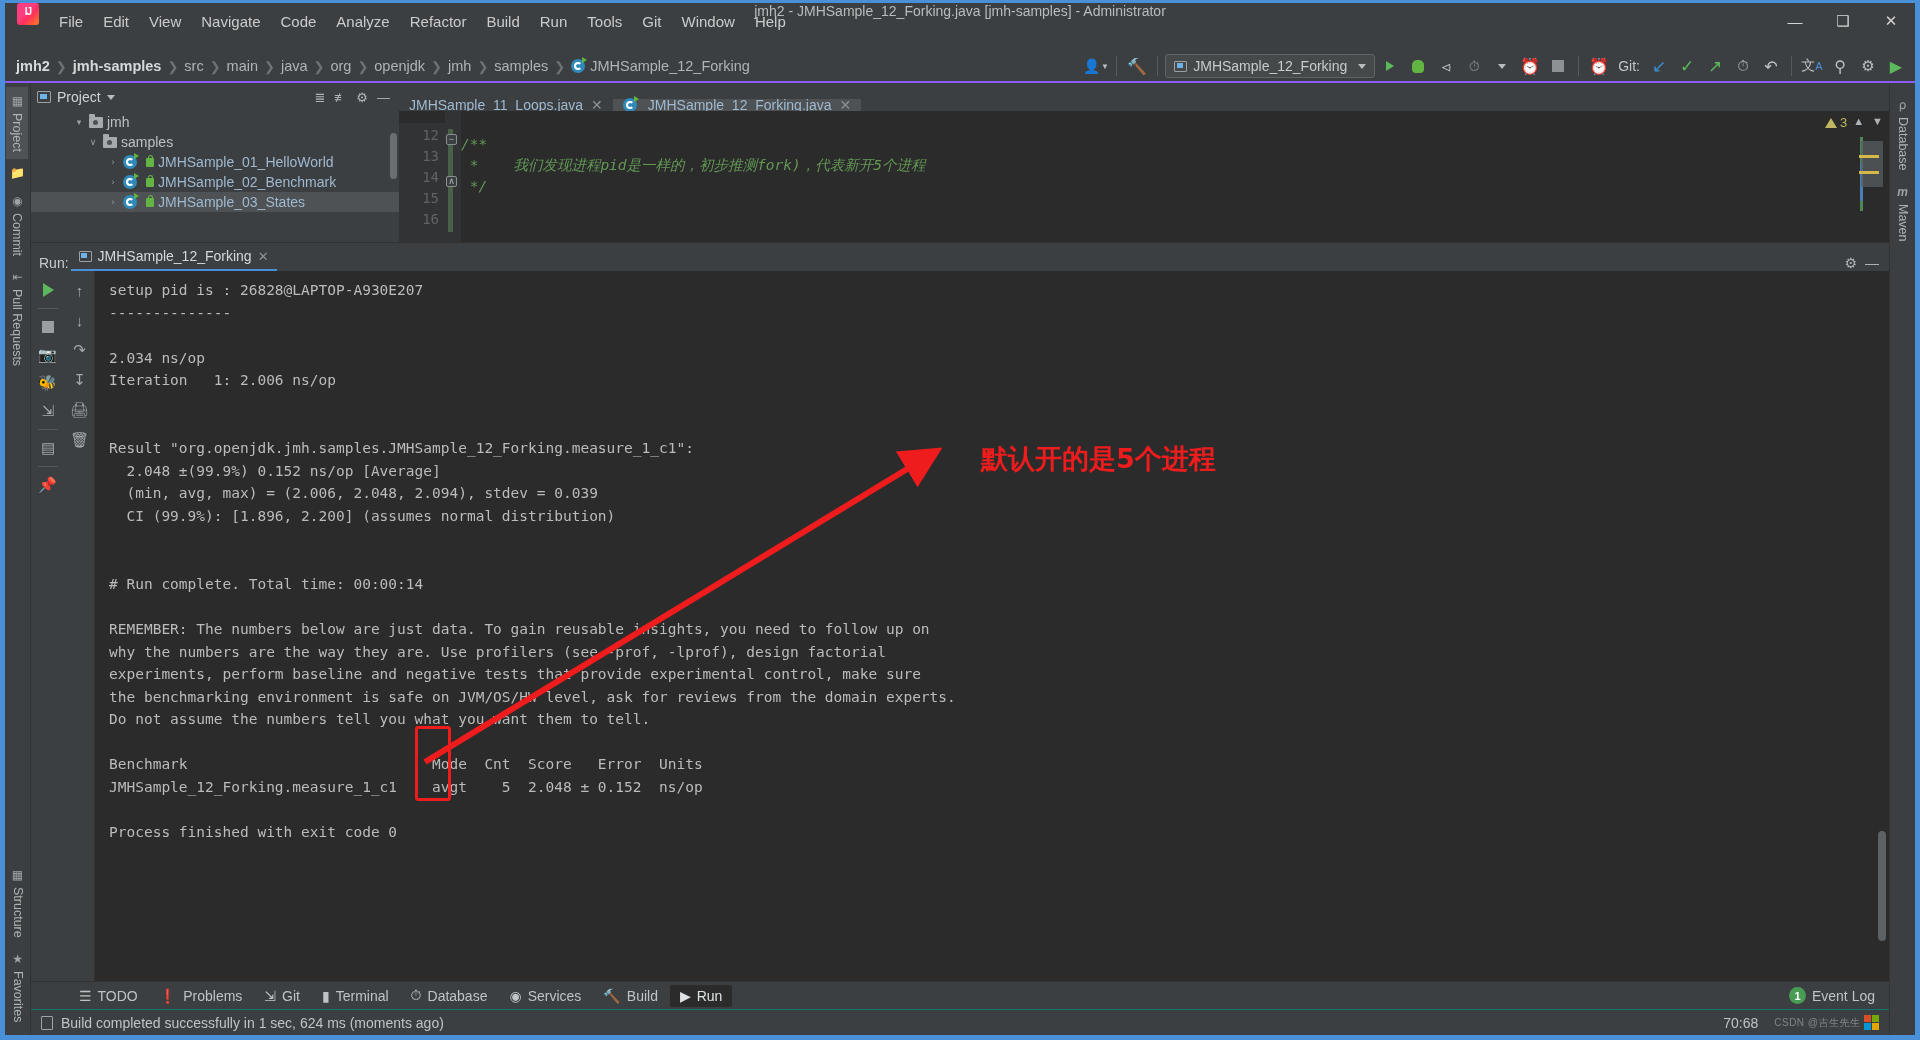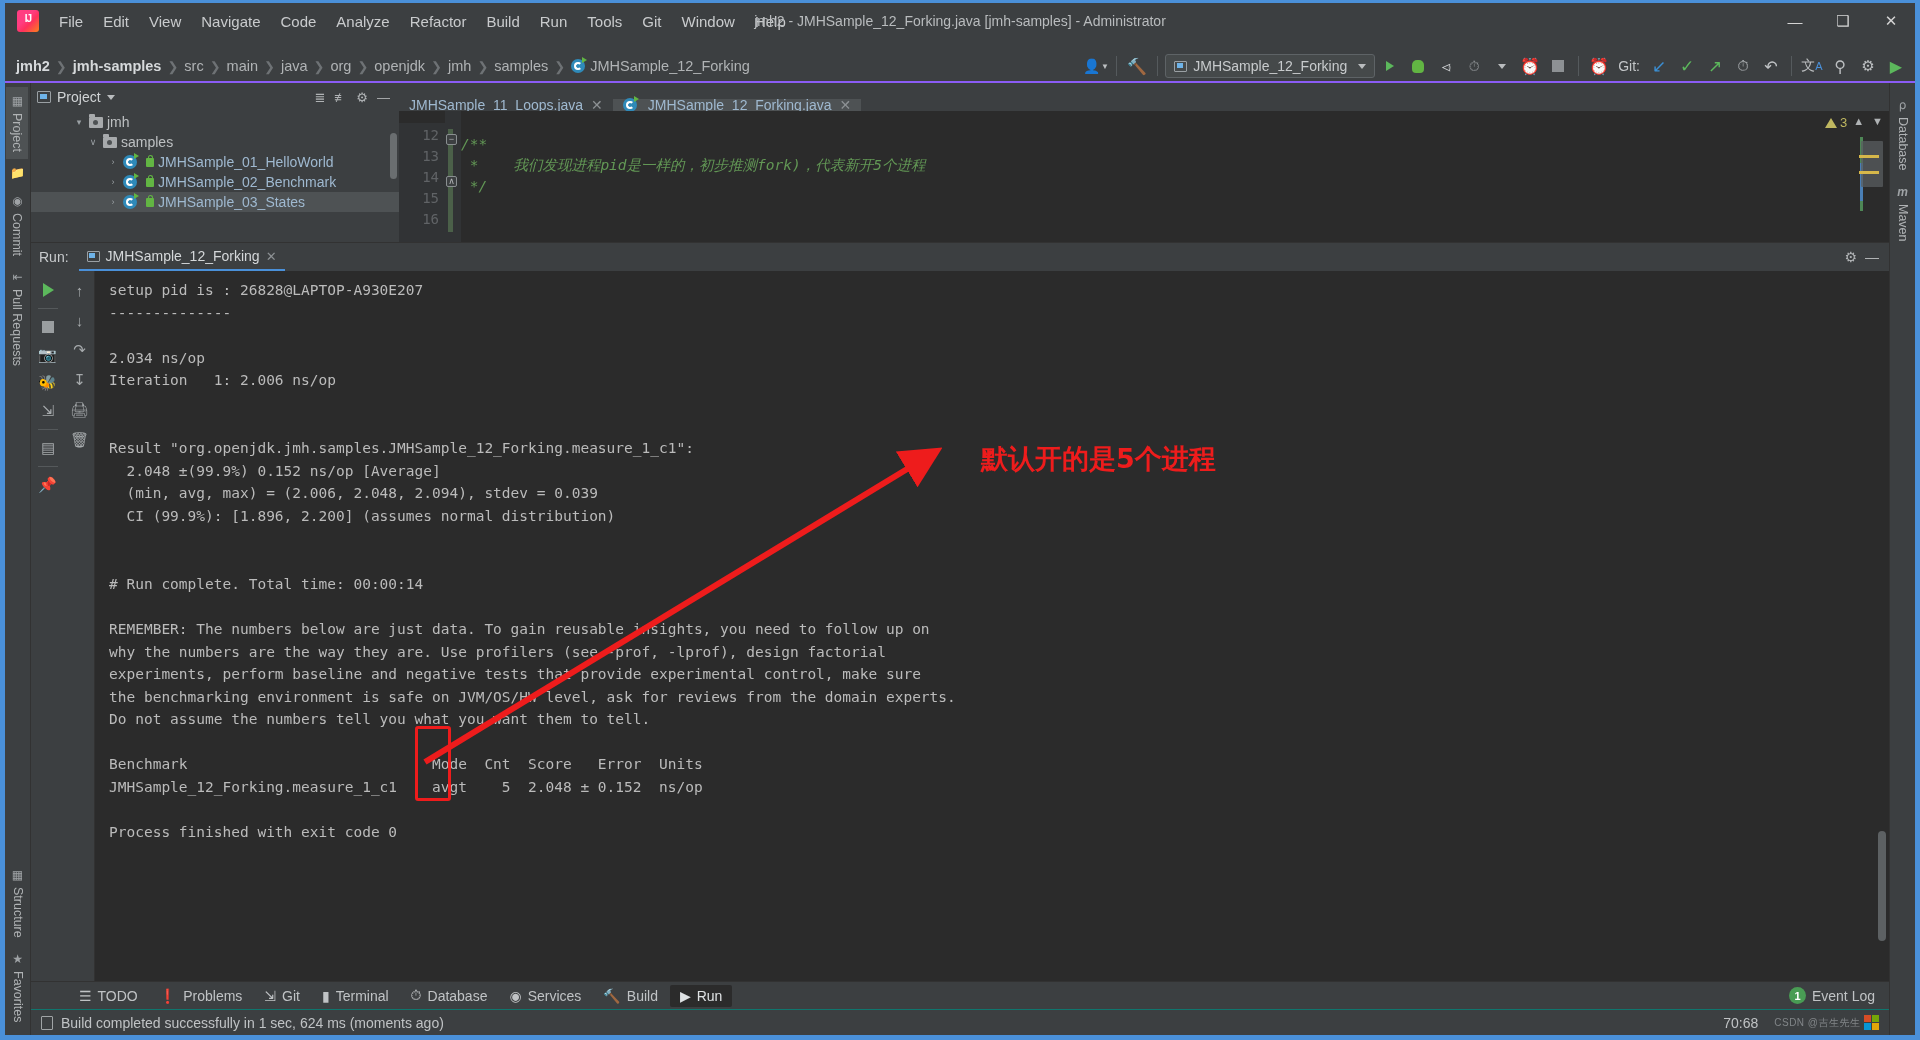--- a/index.html
+++ b/index.html
@@ -18,21 +18,21 @@
     display: flex; flex-direction: column;
     border-left: 5px solid #4a90d9;
     border-right: 5px solid #4a90d9;
     border-bottom: 5px solid #4a90d9;
     border-top: 3px solid #4a90d9;
   }
 
   
   .titlebar {
     height: 36px; background: #3c3f41;
-    display: flex; align-items: center;
+    display: flex; 
     position: relative; flex: 0 0 36px;
   }
   .logo {
     width: 22px; height: 22px; margin: 0 10px 0 12px;
     border-radius: 3px;
     background: linear-gradient(135deg,#ff3d81 0%,#ff3d81 40%,#fe315d 60%,#fc801d 100%);
     position: relative; flex: 0 0 auto;
   }
   .logo::after{
     content:"IJ"; position:absolute; left:0; right:0; top:3px;
@@ -199,21 +199,21 @@
   }
   .chev { color:#b0b3b5; font-size:11px; padding:0 2px; }
   .err-stripe{position:absolute;right:26px;top:26px;width:3px;height:74px;background:#4e8756;}
   .err-stripe2{position:absolute;right:26px;top:52px;width:3px;height:38px;background:#4a7fb5;}
   .stripe-mark{position:absolute;right:10px;width:20px;height:3px;background:#d6b74a;}
   .stripe-thumb{position:absolute;right:6px;top:30px;width:22px;height:46px;background:#5a5e60;opacity:.75;border-radius:1px;}
 
   
   .runwin { flex: 1 1 auto; display: flex; flex-direction: column; min-height: 0; background:#3c3f41;}
   .run-head {
-    height: 28px; flex:0 0 28px; display:flex; align-items:center; gap:10px;
+    height: 28px; flex:0 0 28px; display:flex; align-items:flex-end; gap:2px;
     padding-left: 8px; font-size:14px; color:#c8cbcd; position:relative;
   }
   .run-tab {
     display:flex; align-items:center; gap:6px; padding:0 8px; height:28px;
     border-bottom:2px solid #4a90d9; color:#d5d8da;
   }
   .run-tab .box{width:13px;height:11px;border:1.5px solid #9aa0a4;border-radius:1px;position:relative;}
   .run-tab .box::after{content:"";position:absolute;left:1.5px;top:1.5px;width:6px;height:5px;background:#6eb3e8;}
   .run-tab .x{color:#8d9194;font-size:13px;}
   .run-head-right{margin-left:auto;display:flex;align-items:center;gap:8px;padding-right:10px;color:#b0b3b5;font-size:14px;}

